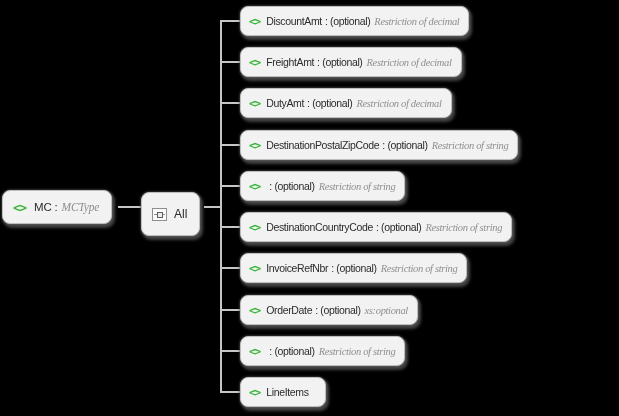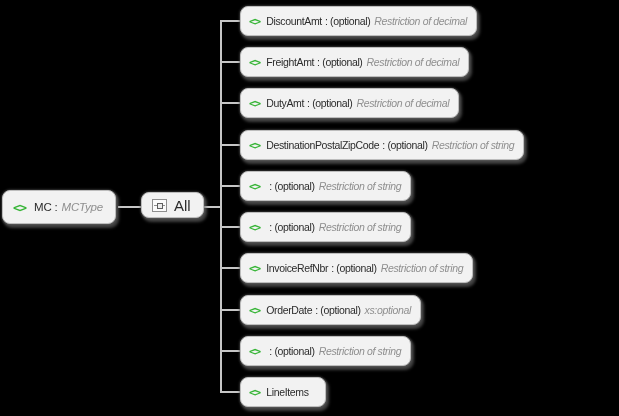--- a/index.html
+++ b/index.html
@@ -37,23 +37,23 @@
   }
   .root-node {
     left: 2px; top: 190px;
     height: 34px;
     padding: 0 12px 0 10px;
     font-size: 11.5px;
     letter-spacing: -0.2px;
   }
   .all-node {
     left: 141px; top: 192px;
-    height: 26px;
+    height: 44px;
     padding: 0 12px 0 10px;
-    font-size: 15px;
+    font-size: 12px;
   }
   
   .el-icon {
     font-family: "DejaVu Sans Mono", monospace;
     font-weight: 900;
     font-size: 11px;
     letter-spacing: -1px;
     color: #35b435;
     margin-right: 5px;
     padding-right: 1px;
@@ -79,21 +79,21 @@
   .all-icon::after {
     content: "";
     position: absolute;
     left: 4px; top: 3px;
     width: 4px; height: 4px;
     border: 1px solid #5f5f5f;
     background: #ececec;
   }
   
   .occ { margin-left: 3px; }
-  .type { margin-left: 4px; font-style: italic; color: #8f8f8f; }
+  .type { margin-left: 4px; font-style: italic; color: #8f8f8f; font-family: Liberation Serif, serif; }
 </style>
 </head>
 <body>
 
 <div class="canvas">
 
   <div class="h-line" style="left:118px; top:206px; width:23px;"></div>
 
   <div class="h-line" style="left:204px; top:206px; width:18px;"></div>
 
@@ -151,20 +151,21 @@
   </div>
 
   <div class="node child" style="top:171px;">
     <span class="el-icon">&lt;&gt;</span>
     <span class="occ">: (optional)</span>
     <span class="type">Restriction of string</span>
   </div>
 
   <div class="node child" style="top:212px;">
     <span class="el-icon">&lt;&gt;</span>
+    <span class="name">DestinationCountryCode</span>
     <span class="occ">: (optional)</span>
     <span class="type">Restriction of string</span>
   </div>
 
   <div class="node child" style="top:253px;">
     <span class="el-icon">&lt;&gt;</span>
     <span class="name">InvoiceRefNbr</span>
     <span class="occ">: (optional)</span>
     <span class="type">Restriction of string</span>
   </div>

